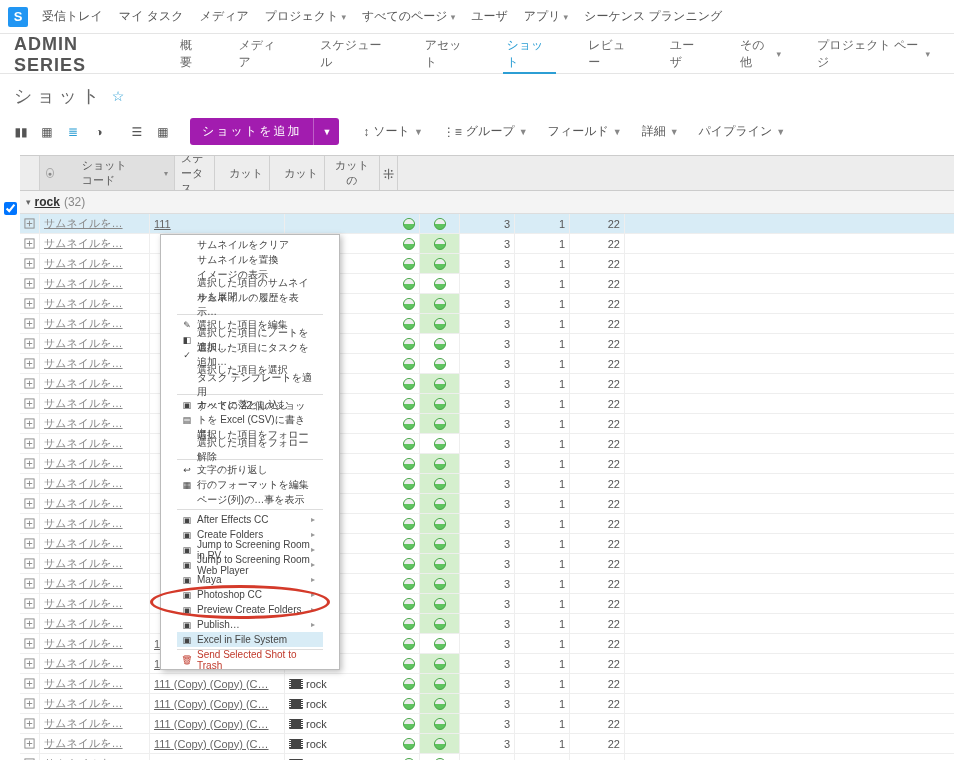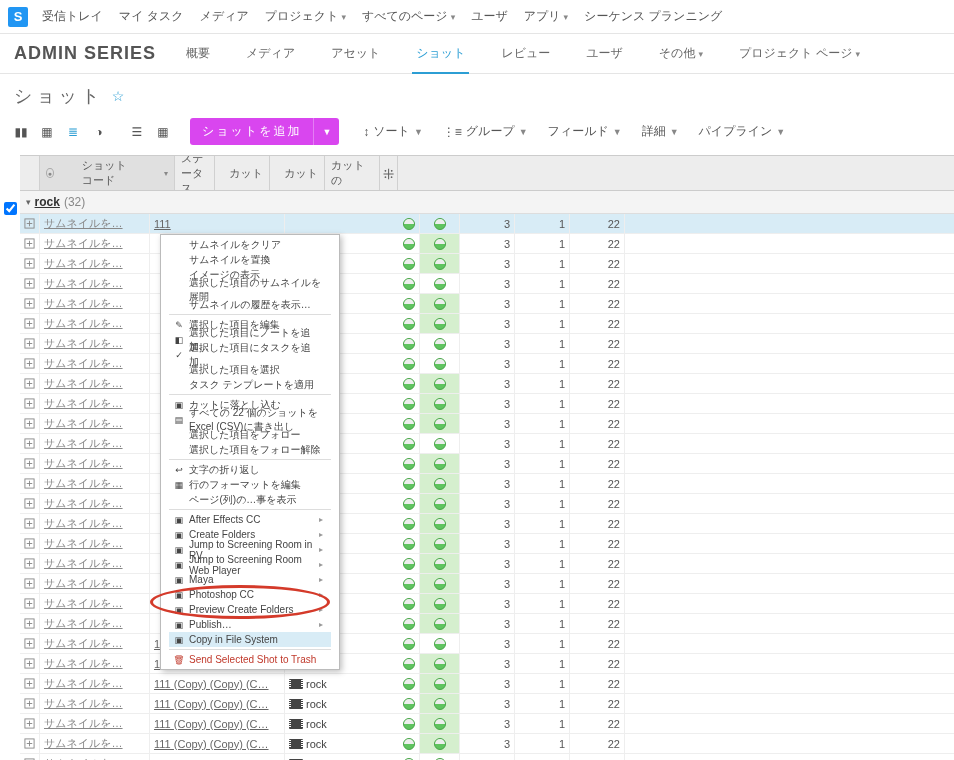--- a/index.html
+++ b/index.html
@@ -5,39 +5,39 @@
   * { box-sizing: border-box; margin: 0; padding: 0; }
   body { font-family: "Helvetica Neue", Arial, "Hiragino Kaku Gothic ProN", "メイリオ", sans-serif; font-size: 12px; color: #444; background: #fff; width: 954px; }
   
   
   .global-nav { display: flex; align-items: center; height: 34px; border-bottom: 1px solid #e5e5e5; padding: 0 8px; gap: 6px; background: #fff; }
   .logo { width: 20px; height: 20px; background: #2196f3; color: #fff; font-weight: bold; display: flex; align-items: center; justify-content: center; border-radius: 2px; font-size: 13px; }
   .gnav-item { padding: 0 8px; font-size: 12px; color: #555; cursor: pointer; white-space: nowrap; }
   .gnav-item .chev { font-size: 9px; margin-left: 3px; color: #888; }
 
   
-  .project-nav { display: flex; align-items: center; height: 40px; padding: 0 14px; gap: 6px; border-bottom: 1px solid #e5e5e5; }
+  .project-nav { display: flex; align-items: flex-start; height: 40px; padding: 0 14px; gap: 6px; border-bottom: 1px solid #e5e5e5; }
   .project-title { font-size: 18px; font-weight: 600; color: #555; letter-spacing: 1px; margin-right: 14px; }
   .pnav-item { padding: 0 10px; font-size: 12px; color: #666; cursor: pointer; position: relative; height: 40px; display: flex; align-items: center; }
   .pnav-item.muted { color: #bbb; }
   .pnav-item.active { color: #2c9ed4; }
   .pnav-item.active::after { content: ''; position: absolute; left: 6px; right: 6px; bottom: 0; height: 2px; background: #2c9ed4; }
   .pnav-item .chev { font-size: 9px; margin-left: 3px; color: #888; }
 
   
   .page-title-row { display: flex; align-items: center; padding: 10px 14px 8px; gap: 8px; }
   .page-title { font-size: 18px; font-weight: 300; color: #666; letter-spacing: 4px; }
   .star { color: #2c9ed4; font-size: 14px; }
 
   
   .toolbar { display: flex; align-items: center; padding: 2px 10px 10px; gap: 4px; }
   .tb-icon { width: 22px; height: 22px; display: flex; align-items: center; justify-content: center; color: #555; cursor: pointer; border-radius: 2px; }
   .tb-icon.active { color: #2c9ed4; }
   .tb-sep { width: 8px; }
-  .add-btn { display: flex; background: #d946ef; color: #fff; border-radius: 3px; overflow: hidden; font-size: 12px; }
+  .add-btn { display: flex; background: #a21caf; color: #fff; border-radius: 3px; overflow: hidden; font-size: 12px; }
   .add-btn .main { padding: 5px 12px; border-right: 1px solid rgba(255,255,255,.3); cursor: pointer; letter-spacing: 2px; }
   .add-btn .caret { padding: 5px 8px; cursor: pointer; font-size: 9px; display:flex; align-items:center; }
   .tb-drop { padding: 4px 8px; font-size: 12px; color: #555; cursor: pointer; display: flex; align-items: center; gap: 4px; }
   .tb-drop .ic { font-size: 12px; }
   .tb-drop .chev { font-size: 9px; color: #888; }
 
   
   .content { display: flex; }
   .checkcol { width: 20px; background: #fff; padding-top: 44px; display:flex; flex-direction:column; align-items:center; }
   .checkcol input { margin-top: 3px; }
@@ -49,21 +49,21 @@
   .hdr-cell.sorted { background: #e0e0e0; }
   .hdr-cell .sort-ic { width:10px; height:10px; margin-right:4px; border-radius:50%; border:1px solid #aaa; display:inline-flex; align-items:center; justify-content:center; font-size:7px; color:#888; }
   .hdr-cell .menu-chev { font-size: 8px; color:#888; margin-left:auto; }
   .c-exp   { width: 20px; justify-content:center; }
   .c-thumb { width: 110px; }
   .c-code  { width: 135px; gap: 24px; }
   .c-seq   { width: 135px; }
   .c-stat  { width: 40px; }
   .c-cin   { width: 55px; text-align:right; justify-content:flex-end; }
   .c-cout  { width: 55px; text-align:right; justify-content:flex-end; }
-  .c-cdur  { width: 55px; text-align:left; justify-content:flex-end; }
+  .c-cdur  { width: 55px; text-align:center; justify-content:flex-end; }
   .c-rest  { width: 18px; font-size:14px; justify-content:center; color:#666; }
 
   
   .group-row { background: #f4f4f4; border-bottom: 1px solid #ddd; padding: 4px 6px; font-size: 12px; display:flex; align-items:center; gap:4px; }
   .group-row .dis { font-size:9px; color:#666; }
   .group-row .name { font-weight: bold; color:#333; text-decoration: underline; }
   .group-row .count { color:#888; }
 
   
   .row { display: flex; height: 20px; border-bottom: 1px solid #eee; font-size: 11px; align-items: stretch; }
@@ -77,21 +77,21 @@
   .seq-pill .film::before, .seq-pill .film::after { content:''; position:absolute; top:1px; bottom:1px; width:2px; background:repeating-linear-gradient(#fff,#fff 1px,#444 1px,#444 2px); }
   .seq-pill .film::before { left:0; }
   .seq-pill .film::after { right:0; }
   .status-dot { width:12px; height:12px; border-radius:50%; background:#5fc35f; display:inline-block; position:relative; border:1px solid #4aa64a; }
   .status-dot::after { content:''; position:absolute; top:0; left:0; right:0; height:50%; background:#eee; border-radius:6px 6px 0 0; }
   .cell.c-stat { justify-content:center; }
   .row .c-stat.wtg-highlight { background:#d5efce; }
   .cell.num { justify-content:flex-end; color:#555; }
 
   
-  .ctx-menu { position:absolute; top: 20px; left: 140px; width: 180px; background:#fff; border:1px solid #bbb; box-shadow: 2px 2px 6px rgba(0,0,0,.25); z-index: 50; font-size: 10px; padding: 2px 8px; }
+  .ctx-menu { position:absolute; top: 20px; left: 140px; width: 180px; background:#fff; border:1px solid #bbb; box-shadow: 2px 2px 6px rgba(0,0,0,.25); z-index: 50; font-size: 10px; padding: 2px 16px; }
   .ctx-item { padding: 2px 8px 2px 20px; color:#444; cursor:pointer; position:relative; display:flex; align-items:center; height:15px; }
   .ctx-item.hl { background:#d8ecf6; }
   .ctx-item .ic { position:absolute; left:4px; width:12px; height:12px; display:flex; align-items:center; justify-content:center; font-size:9px; }
   .ctx-item .sub { margin-left:auto; font-size:8px; color:#999; }
   .ctx-item.red { color:#c0392b; }
   .ctx-sep { height:1px; background:#ddd; margin:2px 0; }
 
   
   .anno-ellipse { position:absolute; border:3px solid #d43a2a; border-radius:50%; width:180px; height:34px; z-index:60; pointer-events:none; }
 </style>
@@ -110,20 +110,21 @@
       <div class="gnav-item">アプリ<span class="chev">▾</span></div>
       <div class="gnav-item">シーケンス プランニング</div>
     </div>
 </div>
 
 <div class="project-nav">
   <div class="project-title">ADMIN SERIES</div>
   <div id="pnav-items" style="display:flex; height:40px;gap:16px;">
       <div class="pnav-item">概要</div>
       <div class="pnav-item">メディア</div>
+      <div class="pnav-item">スケジュール</div>
       <div class="pnav-item">アセット</div>
       <div class="pnav-item active">ショット</div>
       <div class="pnav-item">レビュー</div>
       <div class="pnav-item">ユーザ</div>
       <div class="pnav-item">その他<span class="chev">▾</span></div>
       <div class="pnav-item">プロジェクト ページ<span class="chev">▾</span></div>
     </div>
 </div>
 
 <div class="page-title-row">
@@ -303,21 +304,21 @@
             <span>Preview Create Folders</span>
             <span class="sub">▸</span>
           </div>
           <div class="ctx-item">
             <span class="ic">▣</span>
             <span>Publish…</span>
             <span class="sub">▸</span>
           </div>
           <div class="ctx-item hl">
             <span class="ic">▣</span>
-            <span>Copy in File System</span>
+            <span>Excel in File System</span>
           </div>
           <div class="ctx-sep"></div>
           <div class="ctx-item red">
             <span class="ic">🗑</span>
             <span>Send Selected Shot to Trash</span>
           </div>
         </div>
 
       <div class="anno-ellipse" style="top:371px; left:130px;"></div>
     <div class="row selected">

